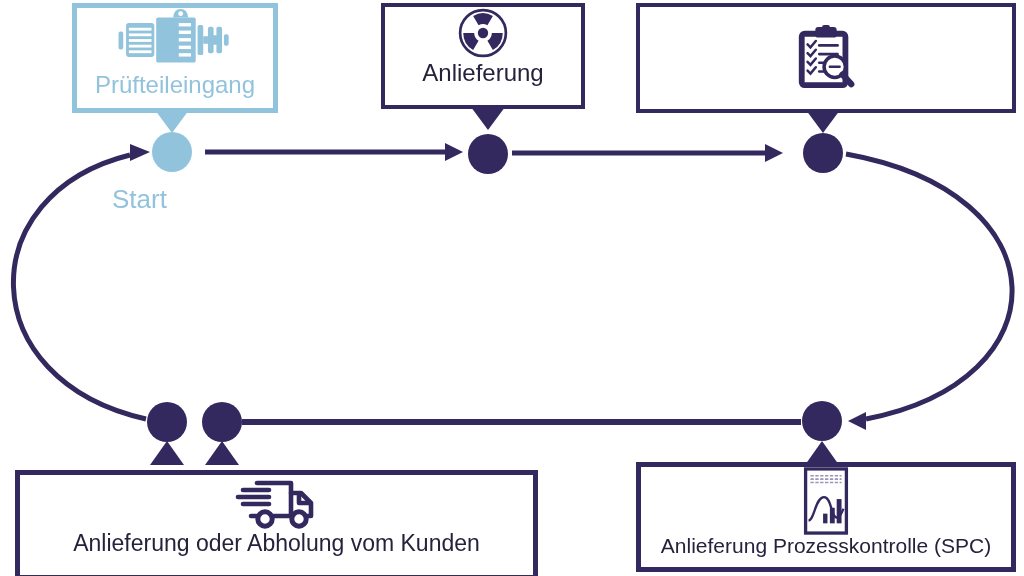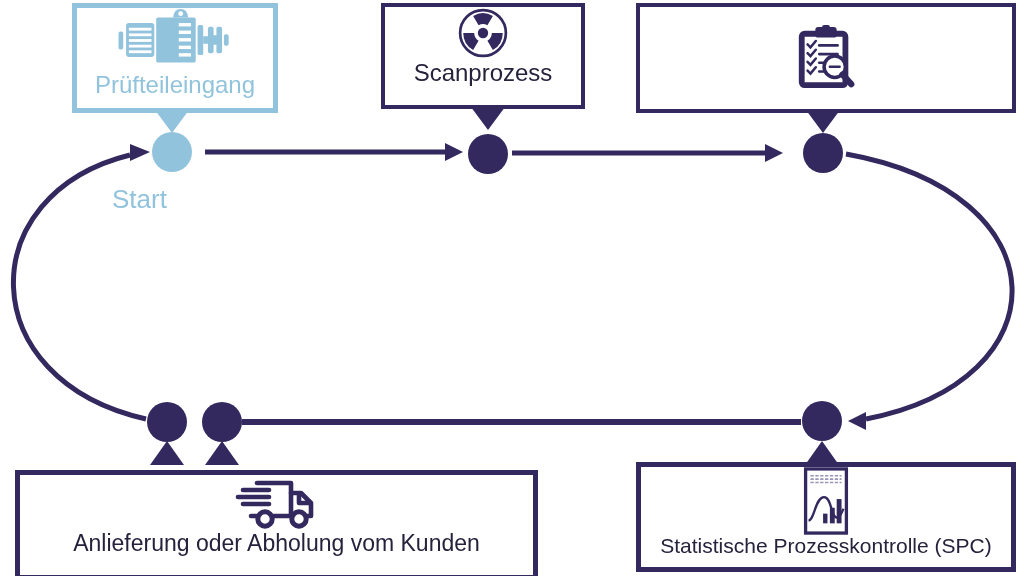--- a/index.html
+++ b/index.html
@@ -118,21 +118,21 @@
       <svg width="52" height="52" viewBox="0 0 50 50">
         <circle cx="25" cy="25" r="22" fill="#fff" stroke="#33295E" stroke-width="2.6"></circle>
         <g fill="#33295E">
           <path d="M20.75 17.64 L15.5 8.55 A19 19 0 0 1 34.5 8.55 L29.25 17.64 A8.5 8.5 0 0 0 20.75 17.64 Z"></path>
           <path d="M20.75 17.64 L15.5 8.55 A19 19 0 0 1 34.5 8.55 L29.25 17.64 A8.5 8.5 0 0 0 20.75 17.64 Z" transform="rotate(120 25 25)"></path>
           <path d="M20.75 17.64 L15.5 8.55 A19 19 0 0 1 34.5 8.55 L29.25 17.64 A8.5 8.5 0 0 0 20.75 17.64 Z" transform="rotate(240 25 25)"></path>
           <circle cx="25" cy="25" r="5"></circle>
         </g>
       </svg>
     </div>
-    <div class="plabel">Scanprozess</div>
+    <div class="plabel">Anlieferung</div>
   </div>
 
   <div class="pbox" id="box-amb">
     <div class="icon-wrap">
       <svg width="66" height="66" viewBox="0 0 66 68">
         <rect x="8" y="9" width="45" height="53" rx="3" fill="#fff" stroke="#33295E" stroke-width="6"></rect>
         <rect x="22" y="2" width="22" height="11" rx="3" fill="#33295E"></rect>
         <rect x="29" y="0" width="8" height="5" rx="2" fill="#33295E"></rect>
         <g stroke="#33295E" stroke-width="2.6" fill="none" stroke-linecap="round">
           <path d="M14 20 l3 3 l5.5 -6.5"></path>
@@ -179,18 +179,18 @@
           <line x1="7" y1="16" x2="39" y2="16"></line>
         </g>
         <path d="M5 55 C11 55 12 31 21 31 C29 31 28 52 34 52 C38 52 39 47 41 43" fill="none" stroke="#33295E" stroke-width="2.4"></path>
         <g fill="#33295E">
           <rect x="20" y="48" width="4.5" height="10"></rect>
           <rect x="27" y="42" width="5" height="16"></rect>
           <rect x="34" y="33" width="5" height="25"></rect>
         </g>
       </svg>
     </div>
-    <div class="plabel">Statistische Prozesskontrolle (SPC)</div>
+    <div class="plabel">Anlieferung Prozesskontrolle (SPC)</div>
   </div>
 
   <div id="start-label">Start</div>
 
 </div>
 
 </body></html>

